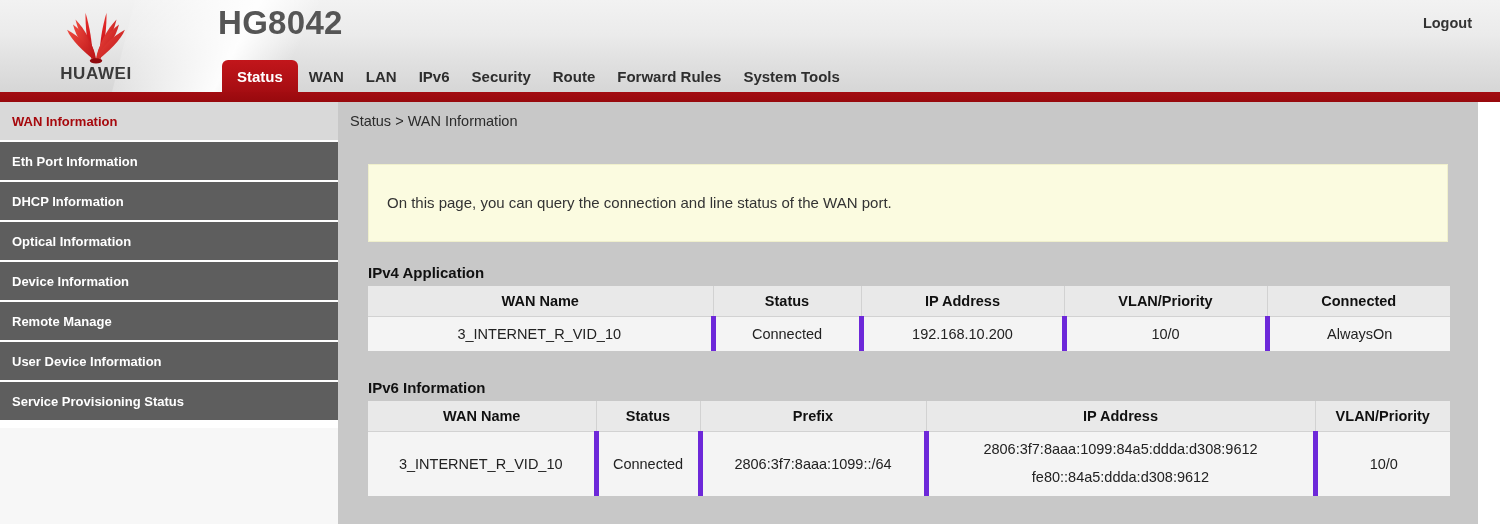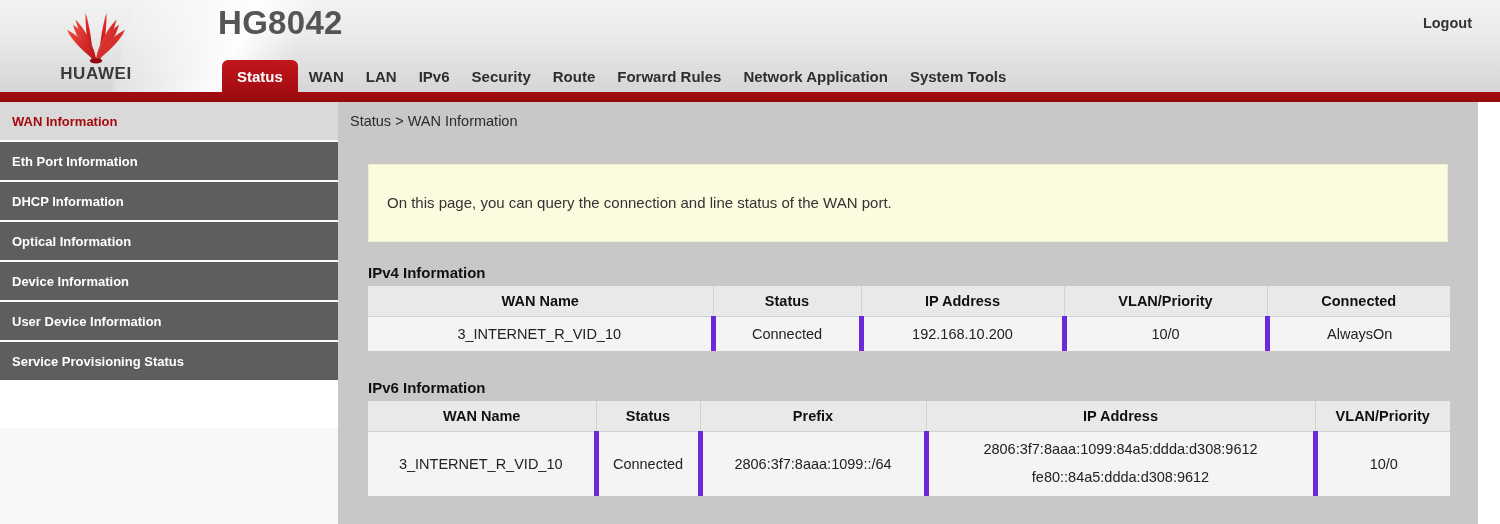--- a/index.html
+++ b/index.html
@@ -217,51 +217,51 @@
 
     <div class="navbar">
       <div class="nav-inner" id="nav-inner">
           <div class="nav-item active">Status</div>
           <div class="nav-item">WAN</div>
           <div class="nav-item">LAN</div>
           <div class="nav-item">IPv6</div>
           <div class="nav-item">Security</div>
           <div class="nav-item">Route</div>
           <div class="nav-item">Forward Rules</div>
-          <div class="nav-item">Network Application</div>
           <div class="nav-item">System Tools</div>
         </div>
     </div>
   </div>
 
   <div class="redbar"></div>
 
   <div class="sidebar" id="sidebar">
       <div class="side-item active">WAN Information</div>
       <div class="side-item">Eth Port Information</div>
       <div class="side-item">DHCP Information</div>
       <div class="side-item">Optical Information</div>
       <div class="side-item">Device Information</div>
+      <div class="side-item">Remote Manage</div>
       <div class="side-item">User Device Information</div>
       <div class="side-item">Service Provisioning Status</div>
     </div>
   <div class="bottom-white"></div>
 
   <div class="breadcrumb-bar">
     <div class="breadcrumb">Status &gt; WAN Information</div>
   </div>
 
   <div class="content">
     <div class="content-inner">
 
       <div class="notice">
         <div class="notice-text">On this page, you can query the connection and line status of the WAN port.</div>
       </div>
 
-      <div class="section-label" id="ipv4-label">IPv4 Information</div>
+      <div class="section-label" id="ipv4-label">IPv4 Application</div>
       <table class="tbl" id="ipv4-table">
         <colgroup>
           <col style="width:345px">
             <col style="width:148px">
             <col style="width:203px">
             <col style="width:203px">
             <col style="width:183px">
         </colgroup>
         <thead>
             <tr id="ipv4-head">

